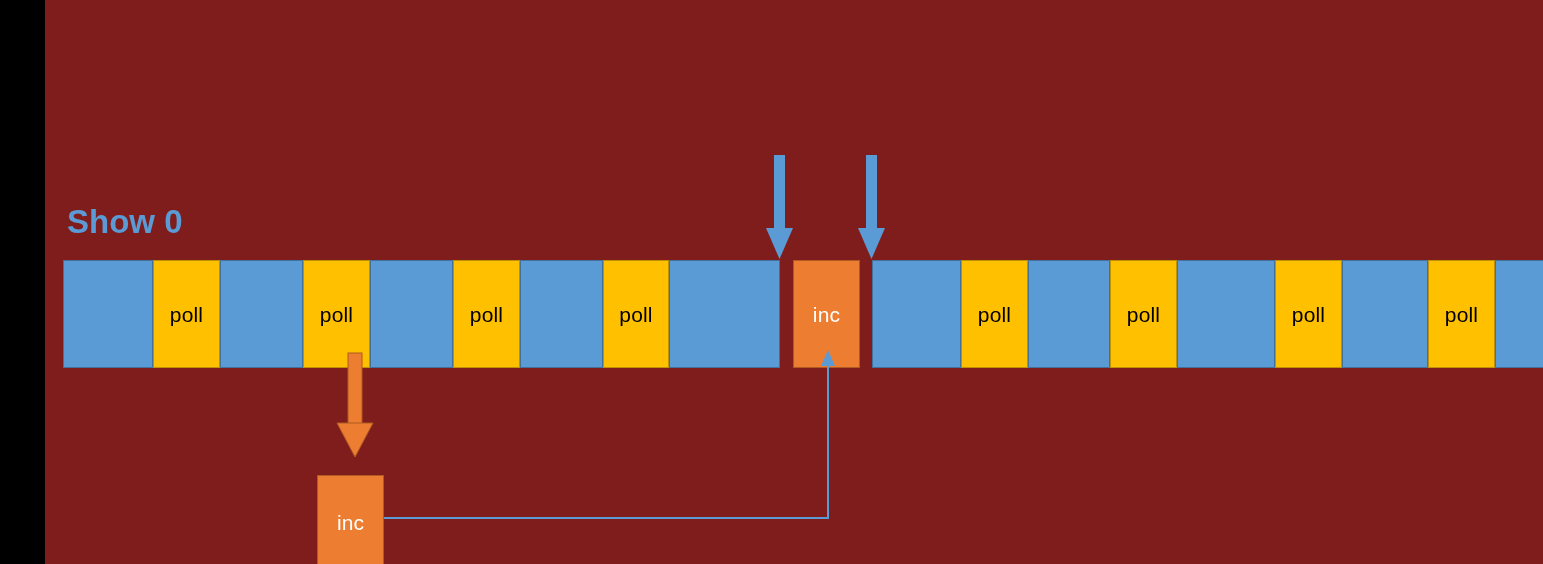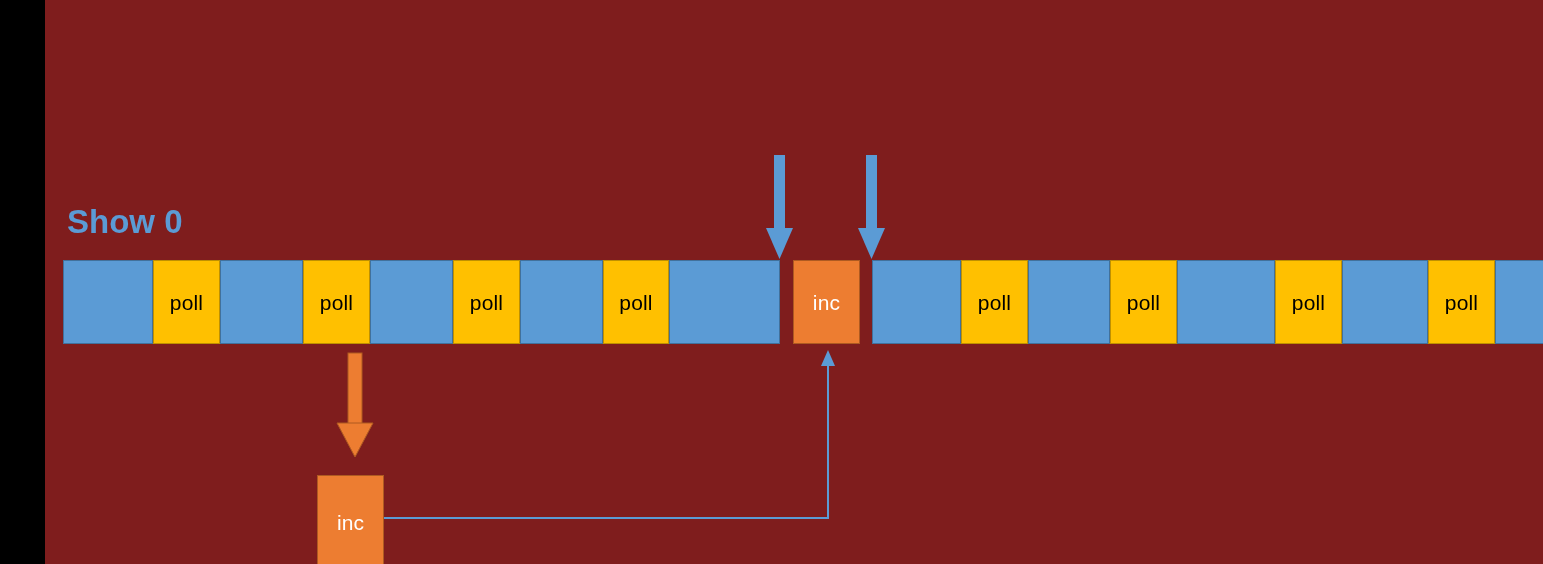--- a/index.html
+++ b/index.html
@@ -15,21 +15,21 @@
     background: #7f1d1d;
     overflow: hidden;
     font-family: "Liberation Sans", "DejaVu Sans", sans-serif;
     margin-left: 45px;
   }
 
   
   .timeline {
     position: absolute;
     top: 260px;
-    height: 84px;
+    height: 108px;
     box-sizing: border-box;
     display: flex;
     align-items: flex-start;
   }
   .seg {
     box-sizing: border-box;
     display: flex;
     align-items: center;
     justify-content: center;
     height: 100%;

